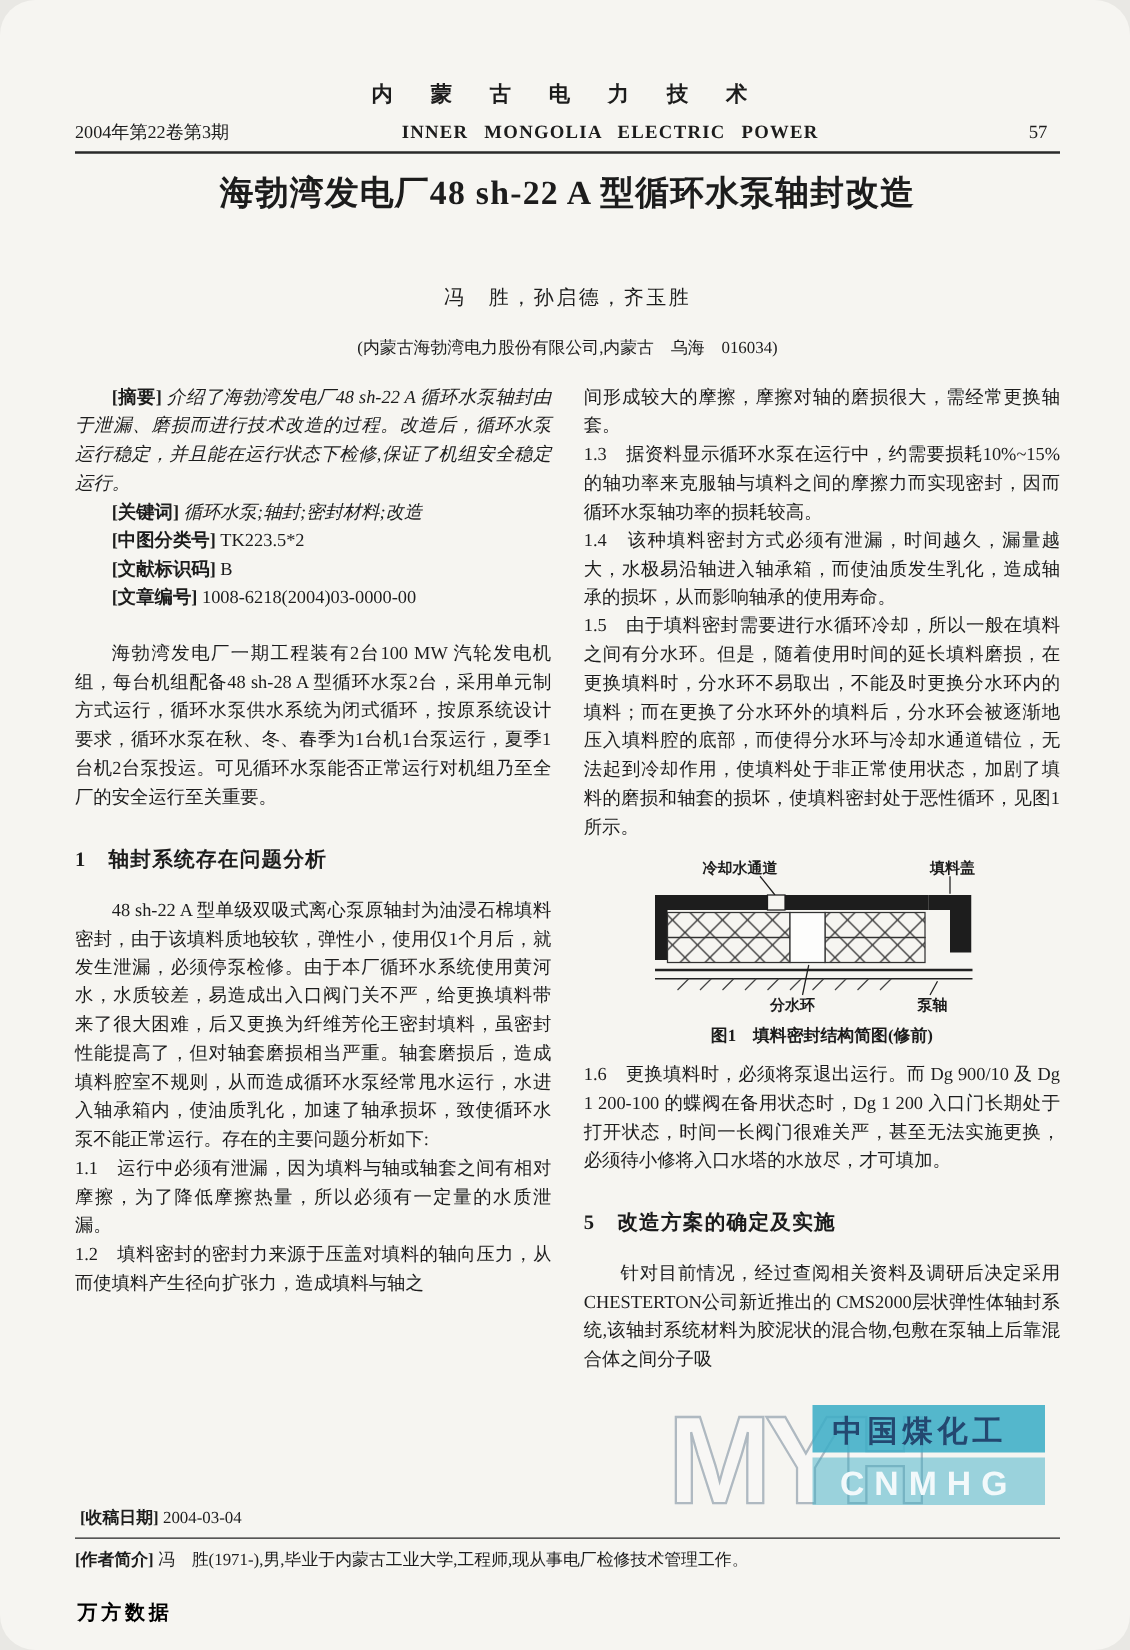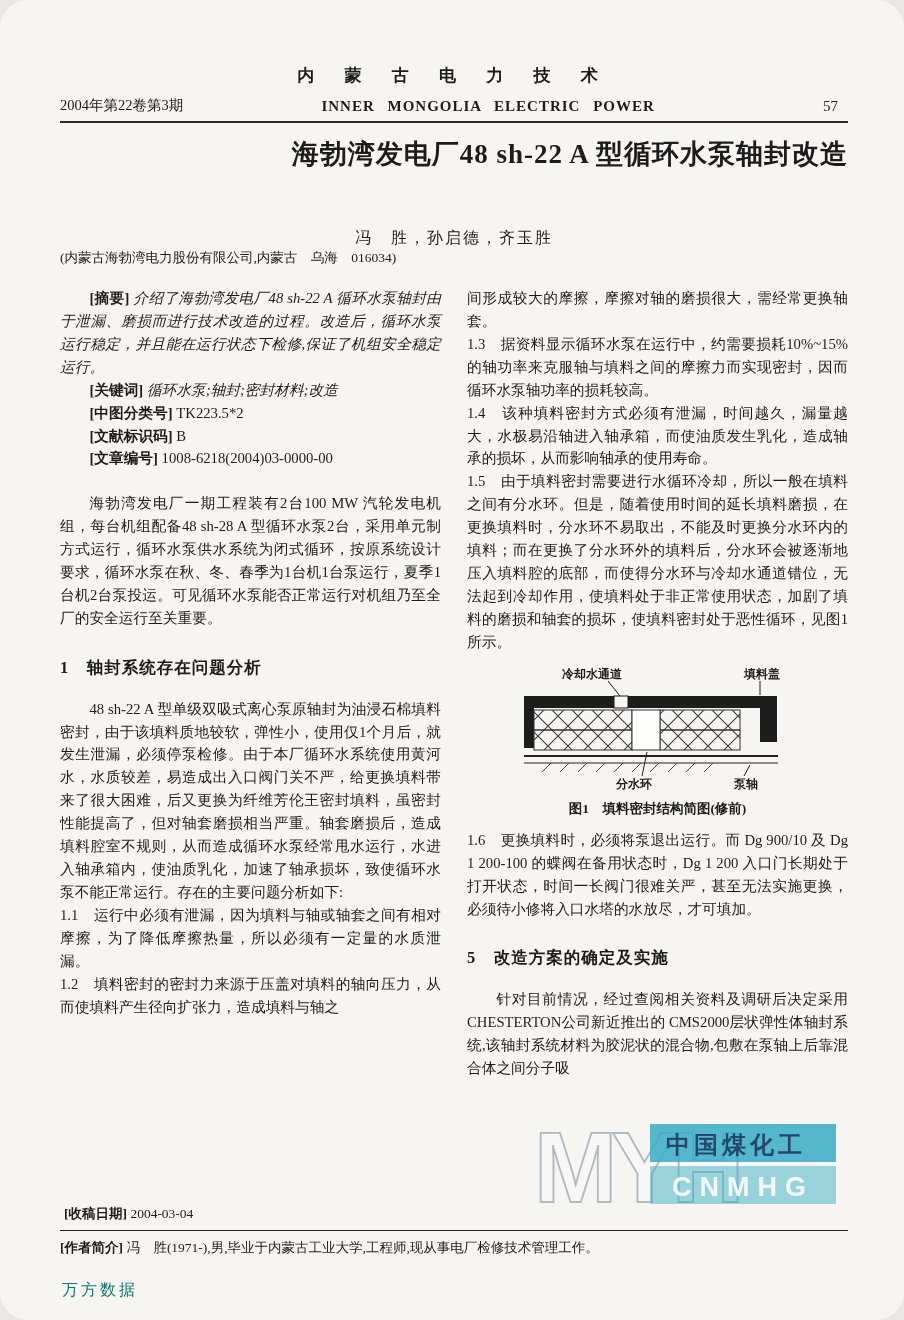--- a/index.html
+++ b/index.html
@@ -19,45 +19,45 @@
     border-radius:28px;
   }
   
   .journal-cn { text-align:center; font-weight:bold; font-size:17px; letter-spacing:13px; }
   .header-row { display:flex; justify-content:space-between; align-items:flex-end; margin-top:9px; }
   .issue { font-size:14.5px; }
   .journal-en { font-weight:bold; font-size:15px; letter-spacing:1px; word-spacing:8px; margin-left:-30px; }
   .pageno { font-size:15px; margin-right:10px; }
   .header-rule { border-top:2px solid #2a2a2a; margin-top:6px; }
   
-  .title-cn { text-align:right; font-size:27px; font-weight:bold; margin-top:13px; letter-spacing:1px; }
+  .title-cn { text-align:center; font-size:27px; font-weight:bold; margin-top:13px; letter-spacing:1px; }
   .title-en { text-align:center; font-size:14.5px; font-weight:bold; margin-top:11px; }
   .authors { text-align:center; font-size:16px; margin-top:56px; letter-spacing:2px; }
-  .affil { font-size:13.5px; margin-top:0; }
+  .affil { text-align:center; font-size:13.5px; margin-top:20px; }
   
   .columns { display:flex; gap:26px; margin-top:20px; }
   .col { width:382px; font-size:14.7px; line-height:1.56; text-align:justify; }
   .col p { margin:0; }
   .indent { text-indent:2em; }
   .label { font-weight:bold; }
   .abstract-text { font-style:italic; }
   .kw-text { font-style:italic; }
   .meta-line { text-indent:2em; margin-top:2px; }
   .metablock { margin-top:4px; }
   h2.sec { font-size:16.5px; font-weight:bold; margin:25px 0 17px; letter-spacing:1px; }
   .item { margin-top:2px; }
   
   .figure { margin:12px 0 6px; text-align:center; }
   .figure svg { display:block; margin:0 auto; }
   .fig-caption { text-align:center; font-weight:bold; font-size:13.5px; margin:4px 0 10px; }
   
   .footer { position:absolute; left:60px; right:56px; top:1205px; font-size:13.5px; }
   .received { margin-left:4px; }
   .footer-rule { border-top:1.5px solid #222; margin:7px 0 8px; }
-  .wanfang { position:absolute; left:62px; top:1280px; color:#0f766e; font-size:16px; letter-spacing:3px; }
+  .wanfang { position:absolute; left:62px; top:1280px; color:#000000; font-size:16px; letter-spacing:3px;font-weight:bold; }
   
   .watermark { position:absolute; left:532px; top:1110px; width:312px; height:112px; opacity:.92; }
   .wm-sans { font-family:"Liberation Sans", sans-serif; font-weight:bold; }
 </style>
 </head>
 <body>
 
 <div class="page">
 
   <div class="header">

